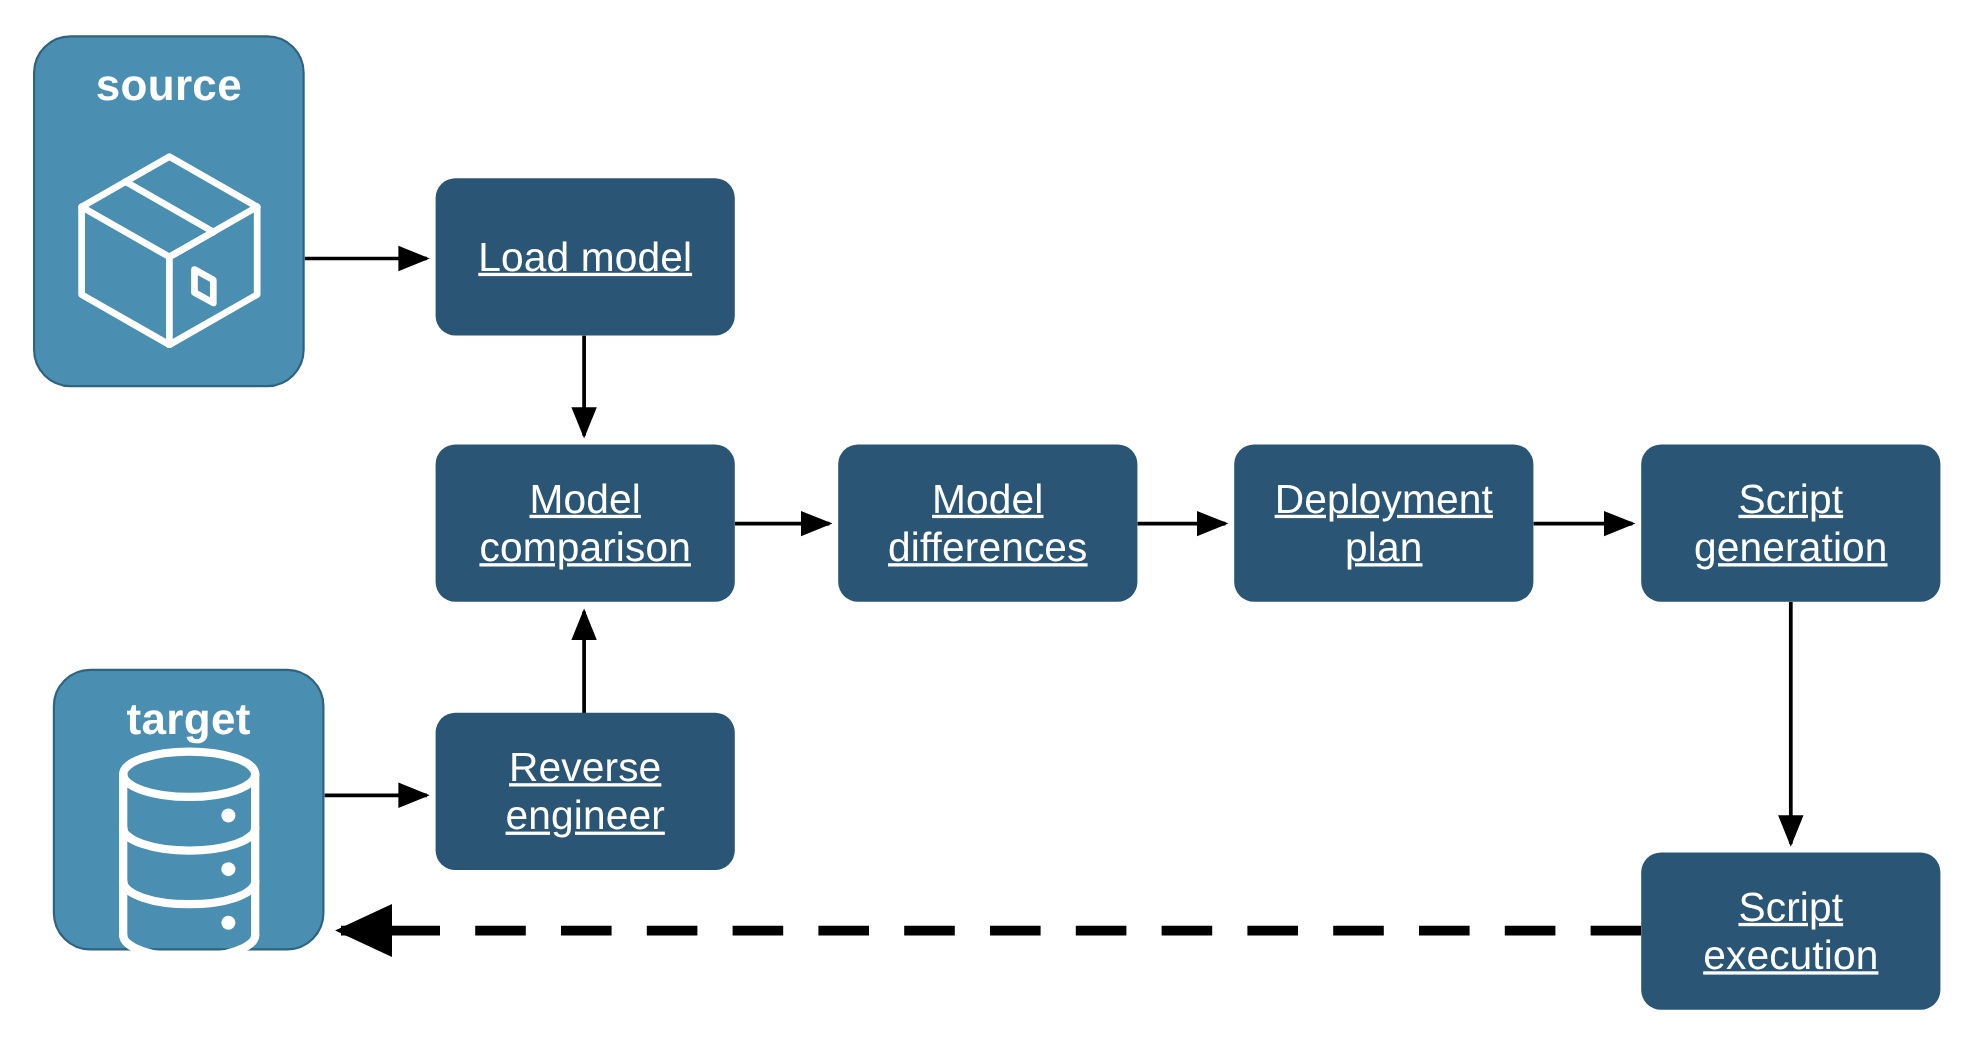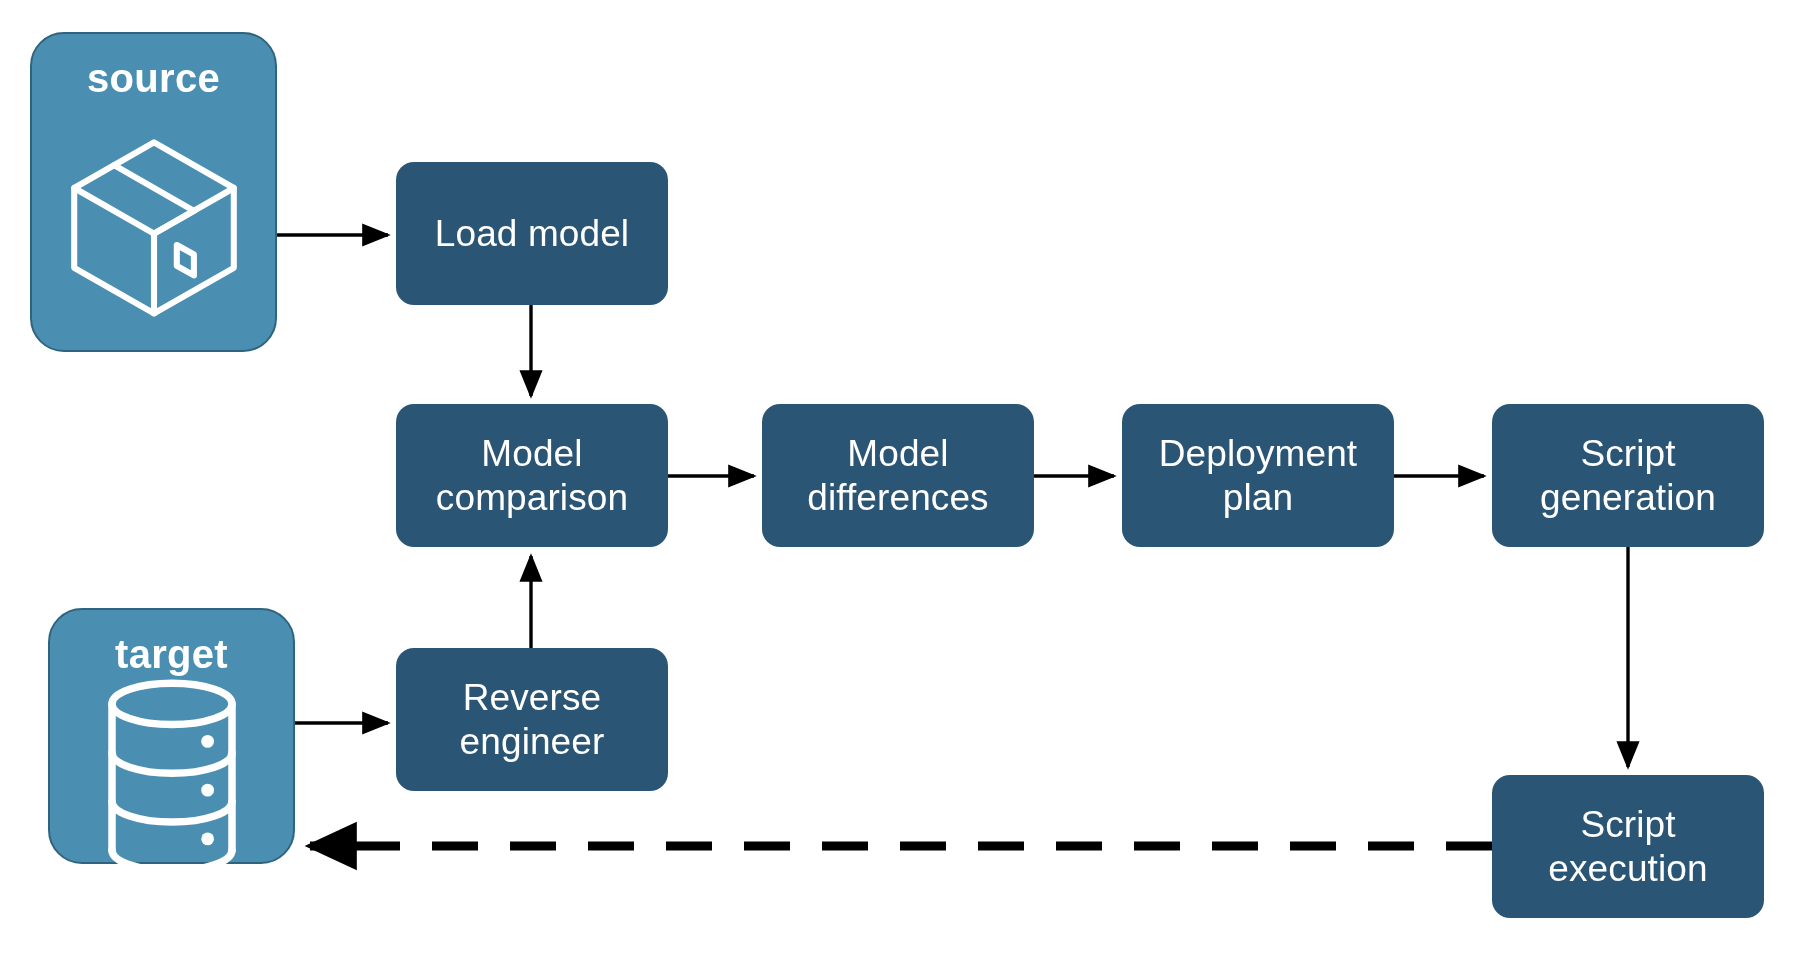--- a/index.html
+++ b/index.html
@@ -56,20 +56,21 @@
   .endpoint-icon {
     flex: 1;
     display: flex;
     align-items: center;
     justify-content: center;
     width: 100%;
   }
   .proc-label {
     white-space: pre-line;
     padding: 0 10px;
+    text-decoration: underline;
   }
 </style>
 </head>
 <body>
 
 <div id="canvas">
 
   <svg class="edges" viewBox="0 0 1800 959">
     <defs>
       <marker id="arrow" markerWidth="9" markerHeight="9" refX="7.6" refY="4" orient="auto" markerUnits="strokeWidth">

